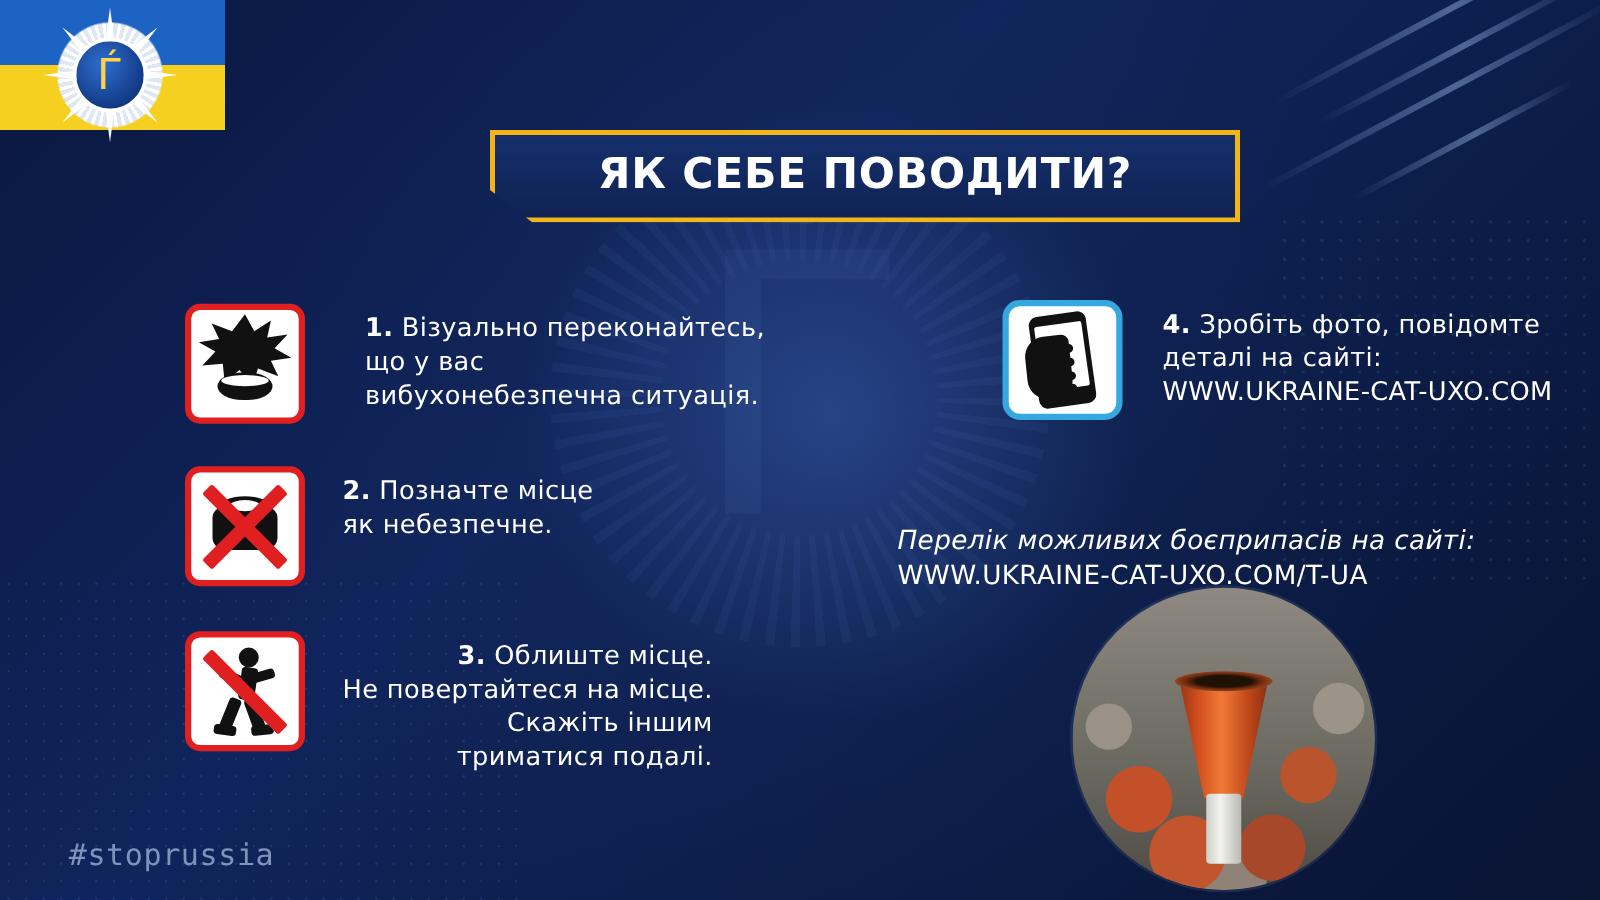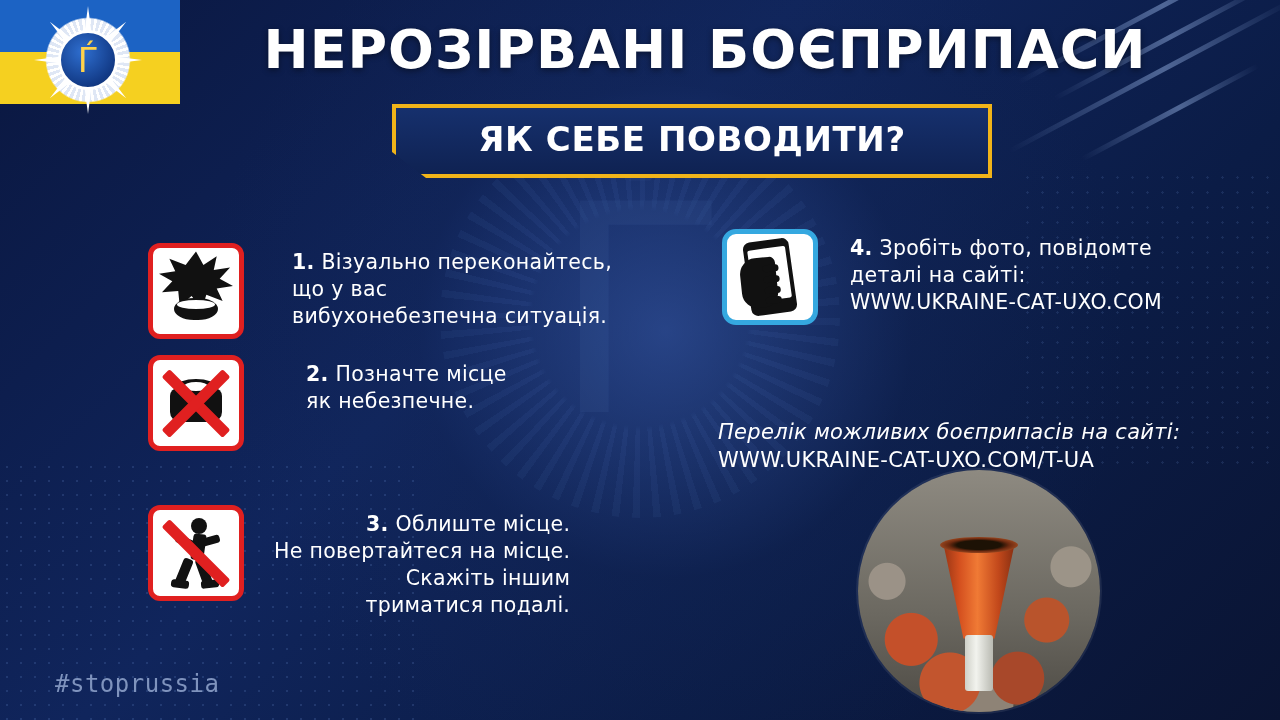--- a/index.html
+++ b/index.html
@@ -270,40 +270,39 @@
       <div class="ray" style="transform:rotate(0deg)"></div>
       <div class="ray" style="transform:rotate(45deg)"></div>
       <div class="ray" style="transform:rotate(90deg)"></div>
       <div class="ray" style="transform:rotate(135deg)"></div>
       <div class="inner">
           <span>Ѓ</span>
         </div>
     </div>
   </div>
 
-  <div class="title">НЕРОЗІРВАНІ БОЄПРИПАСИ</div>
   <div class="subtitle-wrap">
     <div class="subtitle-bar"></div>
     <div class="subtitle">ЯК СЕБЕ ПОВОДИТИ?</div>
   </div>
 
   <div class="step" style="left:148px; top:243px; width:540px;">
     <div class="icon-box">
       <div class="ex-burst"></div>
       <div class="ex-mine"></div>
     </div>
     <div class="step-text" style="margin-left:48px;">
       <div><span class="num">1.</span>
         <span>Візуально переконайтесь,</span></div>
       <div>що у вас</div>
       <div>вибухонебезпечна ситуація.</div>
     </div>
   </div>
 
-  <div class="step" style="left:148px; top:355px; width:540px;gap:32px;">
+  <div class="step" style="left:148px; top:373px; width:540px;">
     <div class="icon-box">
       <div class="mine2"></div>
       <div class="cross">
           <i></i>
           <i></i>
         </div>
     </div>
     <div class="step-text" style="margin-left:30px;">
       <div><span class="num">2.</span>
         <span>Позначте місце</span></div>
@@ -329,21 +328,21 @@
     </div>
     <div class="step-text" style="margin-left:30px;">
       <div><span class="num">3.</span>
         <span>Облиште місце.</span></div>
       <div>Не повертайтеся на місце.</div>
       <div>Скажіть іншим</div>
       <div>триматися подалі.</div>
     </div>
   </div>
 
-  <div class="step" style="left:722px; top:229px; width:520px;">
+  <div class="step" style="left:722px; top:240px; width:520px;justify-content:flex-end;">
     <div class="icon-box phone">
       <div class="phone-body"></div>
       <div class="hand">
           <i></i>
           <i></i>
           <i></i>
           <i></i>
         </div>
     </div>
     <div class="step-text" style="margin-left:32px;">

